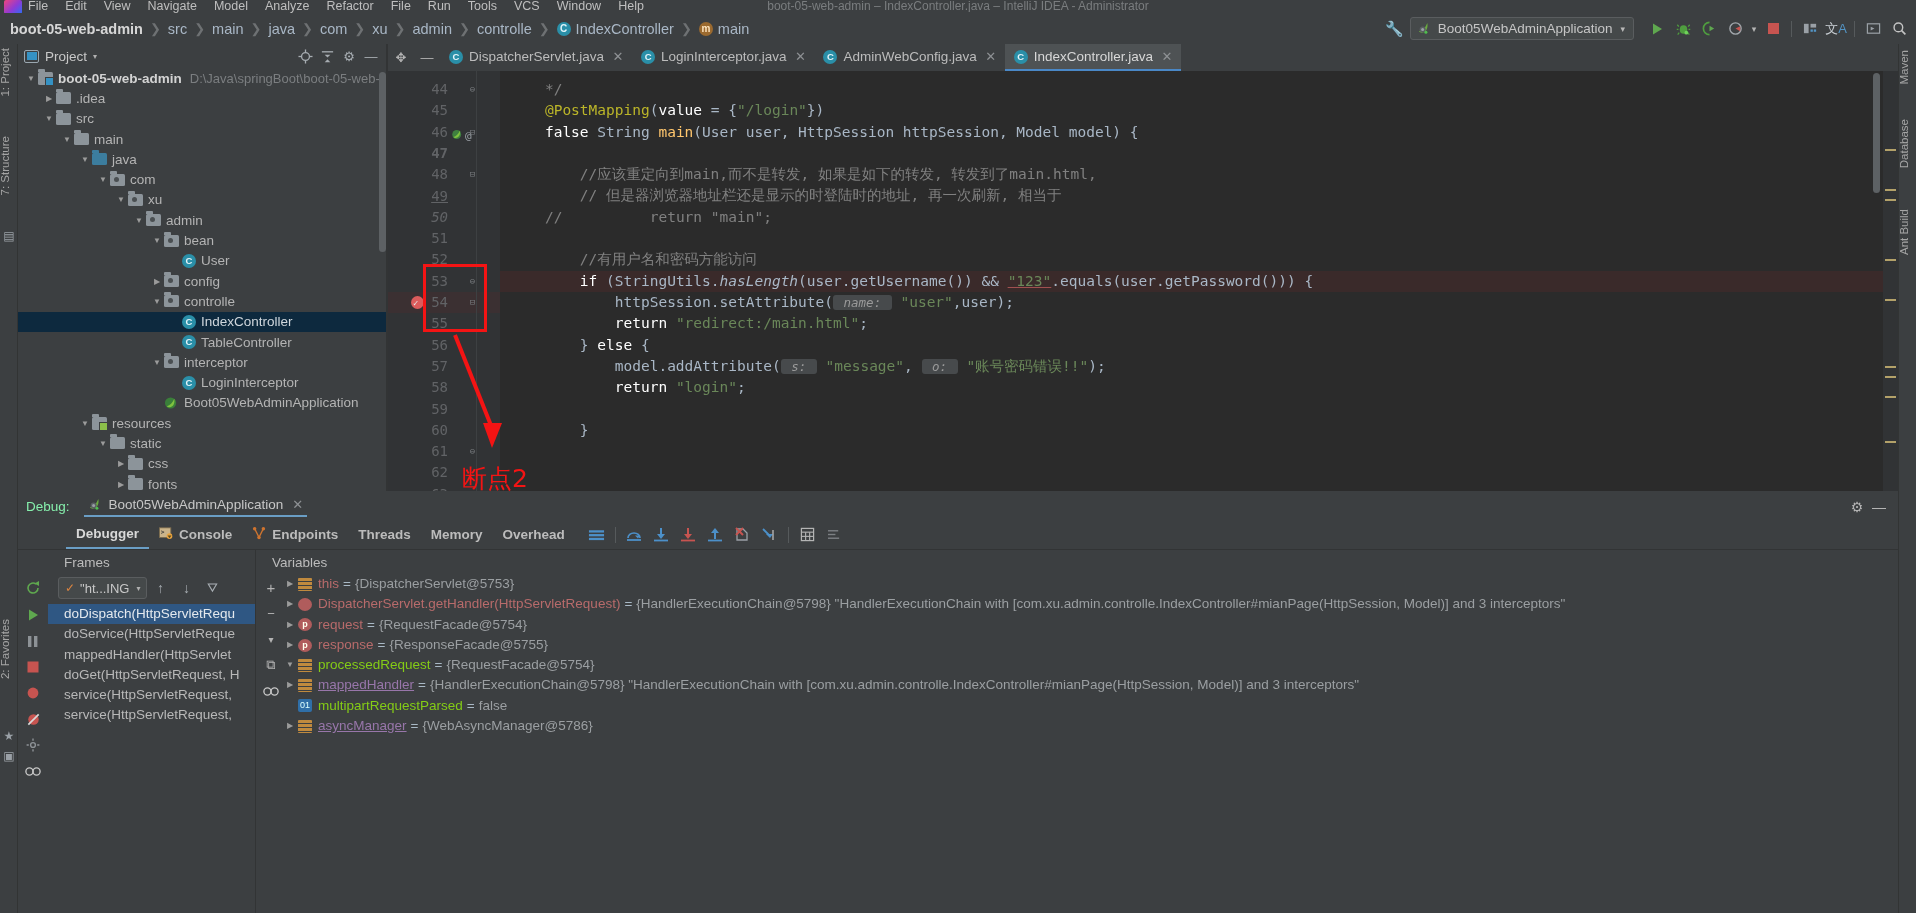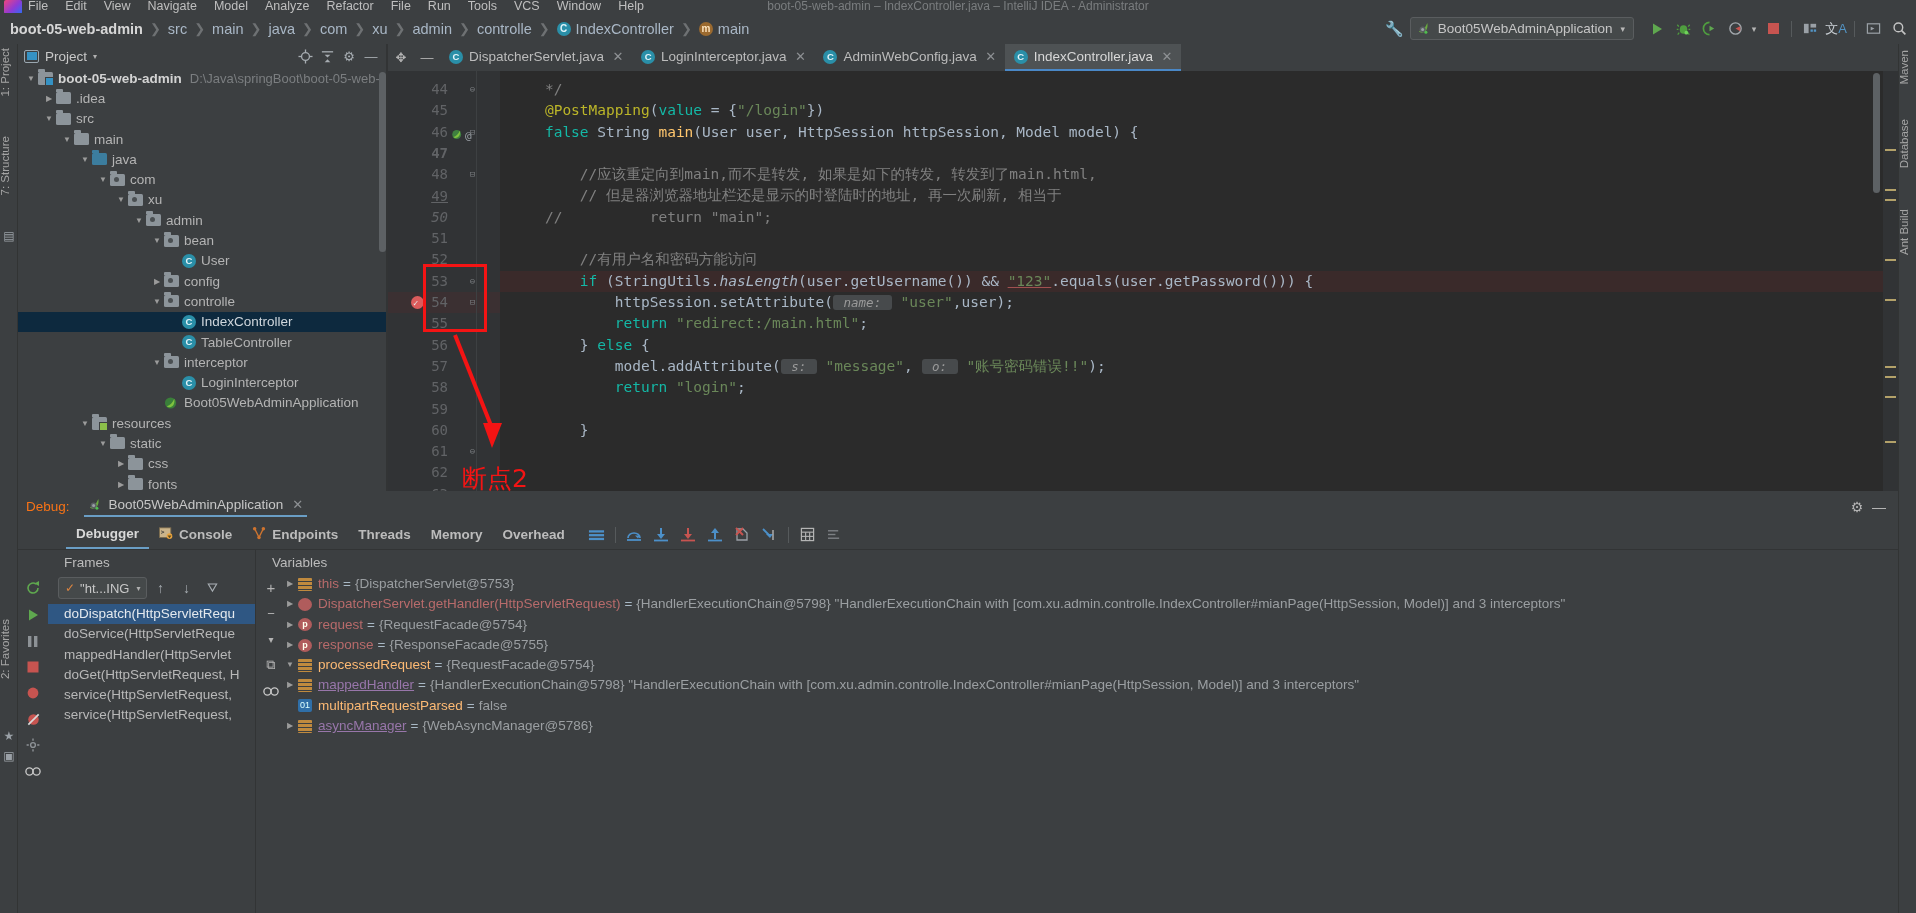--- a/index.html
+++ b/index.html
@@ -182,21 +182,21 @@
     font-family: "DejaVu Sans Mono", monospace; font-size: 14px; color: #616366;
     text-align: right; padding-right: 52px;
   }
   .gline.hl { background: #3b3032; }
   .gmark { position: absolute; right: 36px; top: 4px; width: 13px; height: 13px; }
   .gfold { position: absolute; right: 22px; top: 5px; width: 11px; height: 11px; color: #7a7d80; font-size: 9px; text-align: center; line-height: 11px; }
   .bp { position: absolute; right: 76px; top: 4px; width: 13px; height: 13px; border-radius: 50%; background: #db5c5c; }
   .bp::after { content:"✓"; position:absolute; left:2px; top:-3px; color:#e8e8e8; font-size:9px;}
   .foldline { position: absolute; left: 88px; top: 0; width: 1px; height: 420px; background: #3d4042; }
 
-  .k { color: #14b8a6; }          
+  .k { color: #ffffff; }          
   .s { color: #6a8759; }          
   .cm { color: #808080; }         
   .an { color: #bbb529; }         
   .fn { color: #ffc66d; }         
   .ty { color: #a9b7c6; }
   .pl { color: #a9b7c6; }
   .it { color: #a9b7c6; font-style: italic; }
   .hint { background: #474a4c; color: #9a9a9a; border-radius: 3px; padding: 0 3px; font-size: 12.5px; font-style: italic;}
   .ulstr { color: #6a8759; text-decoration: underline; text-decoration-color:#a05050; }
 
@@ -207,21 +207,21 @@
   
   .anno-box {
     position: absolute; border: 3px solid #f41414; background: transparent;
     pointer-events: none;
   }
   .anno-label { position: absolute; color: #f41414; font-size: 25px; font-family: "DejaVu Sans", sans-serif; }
 
   
   .dbgwrap { position: absolute; left: 18px; top: 493px; width: 1880px; height: 420px; background: #3c3f41; }
   .dbghdr { height: 27px; display: flex; align-items: center; padding-left: 8px; }
-  .dbghdr .dl { font-size: 13.5px; color: #f97316; margin-right: 14px; }
+  .dbghdr .dl { font-size: 13.5px; color: #86efac; margin-right: 14px; }
   .dbgrun {
     display: flex; align-items: center; font-size: 13.5px; color: #c7c7c7;
     border-bottom: 2px solid #6a9ec5; padding: 0 4px 3px 4px;
   }
   .dbghdr .spacer { flex: 1; }
 
   .dbgtabs { height: 30px; display: flex; align-items: center; padding-left: 48px; border-bottom: 1px solid #323435; font-weight: bold; }
   .dtab { font-size: 13.5px; color: #bcbcbc; padding: 0 10px; height: 28px; display: flex; align-items: center; }
   .dtab.active { color: #d8d8d8; border-bottom: 2px solid #6a9ec5; }
   .dtool { width: 27px; height: 26px; display: flex; align-items: center; justify-content: center; }
@@ -244,21 +244,21 @@
   .varctl { position: absolute; left: 0; top: 24px; width: 30px; height: 339px; }
   .varlist { position: absolute; left: 0; top: 24px; width: 100%; }
   .vrow { height: 20.3px; line-height: 20.3px; font-size: 13.5px; white-space: nowrap; display: flex; align-items: center; padding-left: 26px; }
   .vrow .tri { width: 16px; text-align: center; color: #9b9b9b; font-size: 8px; flex: 0 0 16px; }
   .vrow .vico { width: 14px; height: 13px; flex: 0 0 14px; margin-right: 6px; position: relative; }
   .vico.obj { background: repeating-linear-gradient(#c08a3e 0 3px, #3c3f41 3px 4px); border-radius: 1px; }
   .vico.param { border-radius: 50%; background: #b05c5c; color: #ffe; font-size: 9px; line-height: 13px; text-align: center; font-weight: bold;}
   .vico.prim { background: #2f6fa8; color: #dff; font-size: 9px; line-height: 13px; text-align:center; border-radius: 2px;}
   .vico.mcall { border-radius: 50%; background: #b05c5c; }
   .vname { color: #b86b6b; }
-  .vname.local { color: #fdba74; }
+  .vname.local { color: #84cc16; }
   .vname.under { text-decoration: underline; color: #9876aa; }
   .veq { color: #a9b9c6; margin: 0 4px; }
   .vval { color: #9b9fa2; }
 
   .gear-dot { font-size: 14px; color: #b4b4b4; }
 </style>
 </head>
 <body>
 
 <div id="app">

